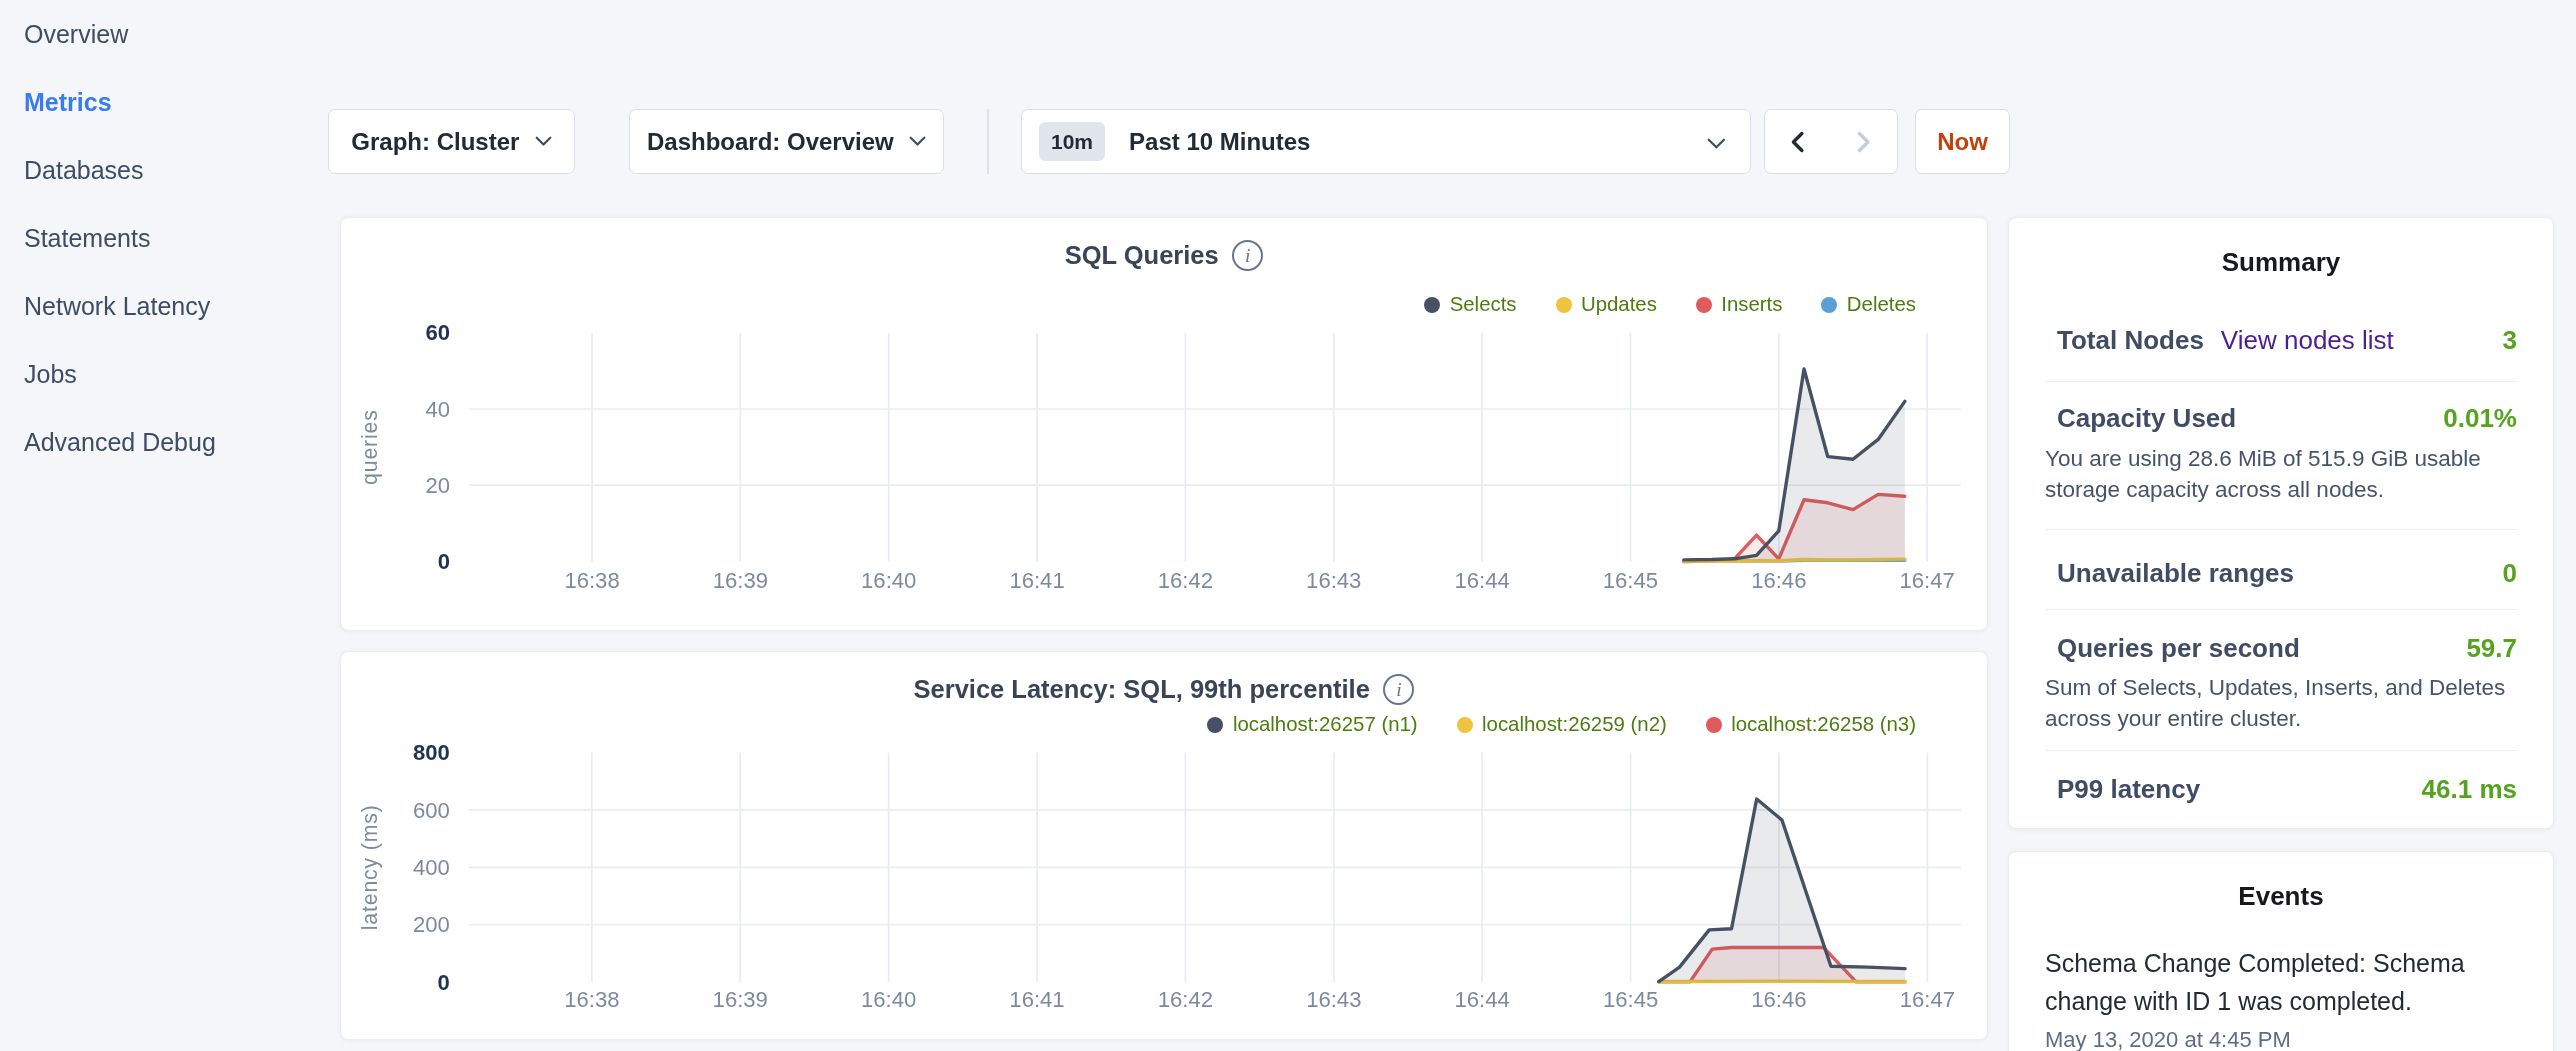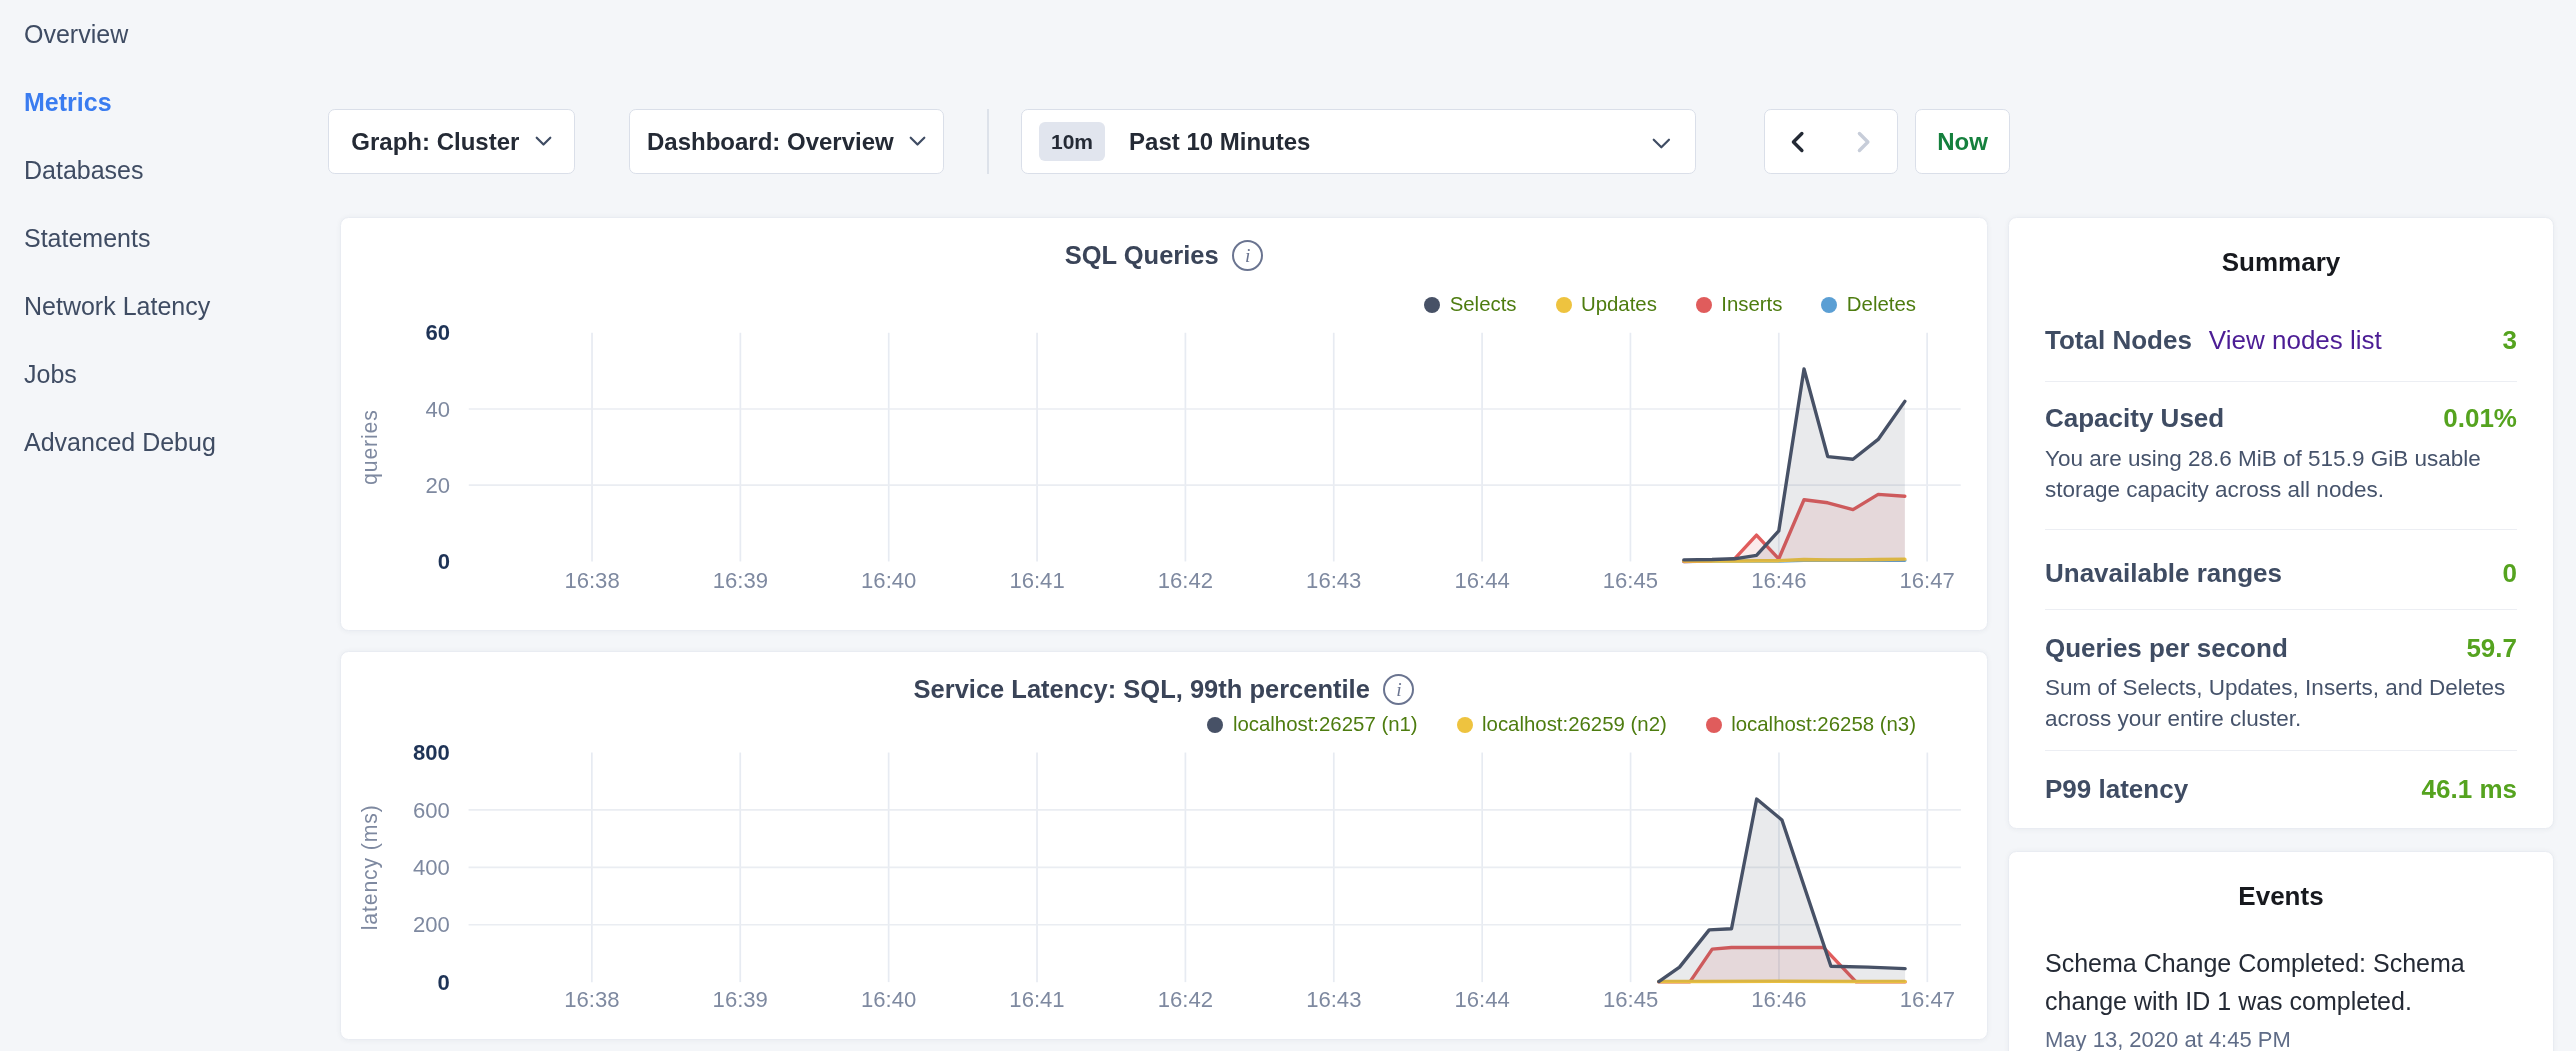--- a/index.html
+++ b/index.html
@@ -14,29 +14,29 @@
   .side-item.active{color:#3a7cf0;font-weight:700;}
 
   
   #page-title{position:absolute;left:340px;top:17px;font-size:40px;font-weight:700;color:#20262e;}
   .ctrl{position:absolute;top:109px;height:65px;box-sizing:border-box;background:#fff;
         border:1.7px solid #dadfe9;border-radius:6.8px;display:flex;align-items:center;
         justify-content:center;cursor:pointer;}
   #graph-btn{left:328px;width:247px;gap:15.3px;}
   #dash-btn{left:629px;width:315px;gap:15.3px;}
   #ctrl-divider{position:absolute;left:987px;top:109px;height:65px;width:1.7px;background:#dde2ea;}
-  #time-btn{left:1021px;width:675px;justify-content:flex-start;padding:0 60px 0 17px;gap:24px;}
+  #time-btn{left:1021px;width:730px;justify-content:flex-start;padding:0 60px 0 17px;gap:24px;}
   #time-chevron{position:absolute;right:24px;top:28px;}
   .btn-label{font-size:24px;font-weight:700;color:#242a35;white-space:nowrap;}
   .badge{background:#e1e5ee;border-radius:6px;padding:7.7px 12px;font-size:21px;font-weight:700;color:#242a35;}
   #pager{left:1764px;width:134px;padding:0;overflow:hidden;}
   .pager-cell{flex:1;height:100%;display:flex;align-items:center;justify-content:center;}
   .pager-cell + .pager-cell{border-left:1.7px solid #dde2ea;}
   #now-btn{left:1915px;width:95px;}
-  #now-btn .btn-label{color:#15803d;}
+  #now-btn .btn-label{color:#c2410c;}
   .chev{fill:none;stroke:#3f4c63;stroke-width:2.6;stroke-linecap:round;stroke-linejoin:round;}
   .caret{fill:none;stroke-width:4;stroke-linecap:round;stroke-linejoin:round;}
 
   
   .card{position:absolute;background:#fff;border:1.3px solid #e9ecf2;border-radius:8.5px;
         box-shadow:0 0.9px 5.1px rgba(40,50,70,.05);box-sizing:border-box;}
   .chart-card{left:340px;width:1648px;}
   #chart-card-0{top:217px;height:414px;}
   #chart-card-1{top:651px;height:389px;}
   .chart-head{position:absolute;top:22px;left:0;right:0;display:flex;align-items:center;
@@ -51,21 +51,21 @@
   .leg-item{display:flex;align-items:center;gap:9.4px;}
   .leg-dot{width:16px;height:16px;border-radius:50%;}
   .leg-label{font-size:20.4px;color:#4d7c0f;white-space:nowrap;}
   svg.plot{position:absolute;left:0;top:0;}
   svg text{font-family:"Liberation Sans",sans-serif;}
 
   
   #summary-card{left:2008px;top:217px;width:546px;height:612px;padding:0 36px;}
   #events-card{left:2008px;top:851px;width:546px;height:255px;padding:0 36px;}
   .panel-title{margin-top:29px;text-align:center;font-size:26px;font-weight:700;color:#17191e;}
-  .srow{display:flex;align-items:flex-end;}
+  .srow{display:flex;align-items:flex-end;margin-left:12px;}
   .slabel{font-size:26px;font-weight:700;color:#3f4c63;white-space:nowrap;}
   .slink{font-size:26px;font-weight:400;color:#4c1d95;margin-left:17px;text-decoration:none;cursor:pointer;white-space:nowrap;}
   .svalue{margin-left:auto;font-size:26px;font-weight:700;color:#55a31f;white-space:nowrap;}
   .sdesc{margin:8.5px 0 0 0;font-size:22.5px;color:#46536b;line-height:31px;}
   hr.sdiv{border:none;border-top:1.7px solid #eceef3;margin:0;}
   #r0{margin-top:47px;} #d0{margin-top:25px;} #r1{margin-top:21px;} #d1{margin-top:24px;}
   #r2{margin-top:28px;} #d2{margin-top:20.4px;} #r3{margin-top:23px;} #d3{margin-top:16px;}
   #r4{margin-top:23px;}
   .event-msg{margin:32px 0 0 0;font-size:25px;color:#242a35;line-height:38px;}
   .event-time{margin:6.8px 0 0 0;font-size:22px;color:#5f6c87;}

